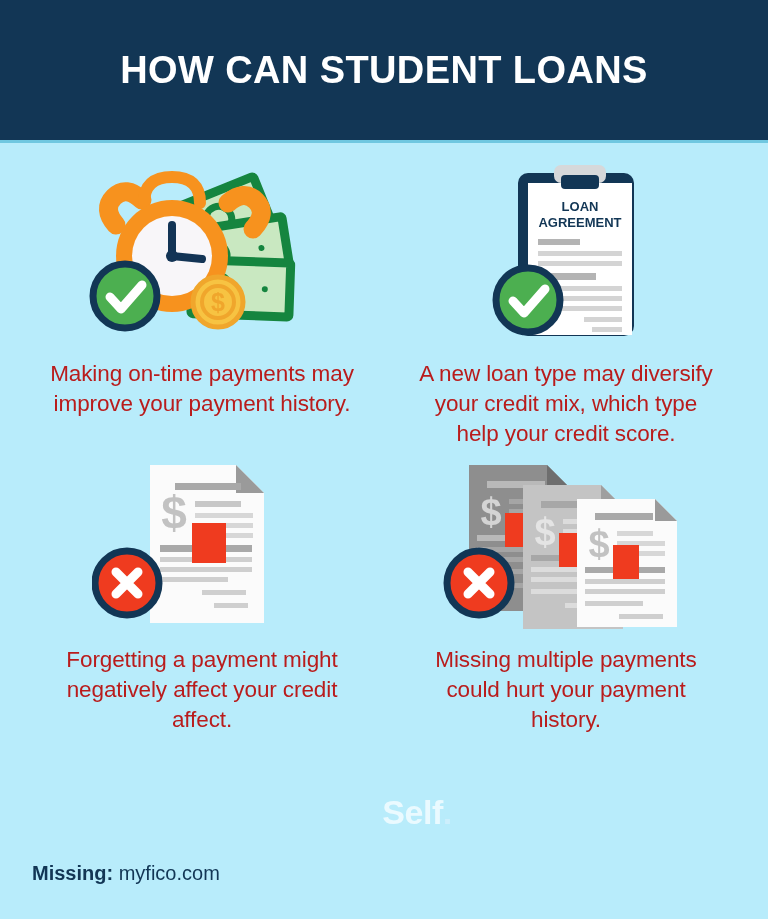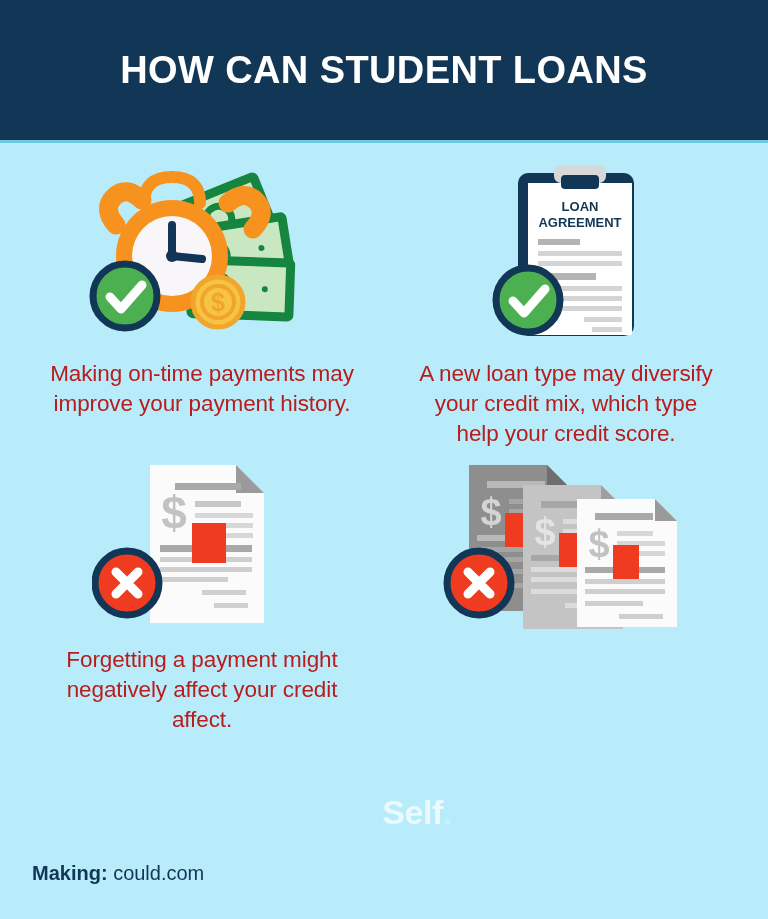--- a/index.html
+++ b/index.html
@@ -296,22 +296,23 @@
             <rect x="188" y="157" width="44" height="5" fill="#cfcfcf"></rect>
             <rect x="182" y="88" width="26" height="34" fill="#ef3b1f"></rect>
           </g>
 
           <g>
             <circle cx="48" cy="126" r="32" fill="#ef3b1f" stroke="#123655" stroke-width="7"></circle>
             <path d="M37 115 l22 22 M59 115 l-22 22" stroke="#ffffff" stroke-width="9" stroke-linecap="round"></path>
           </g>
         </svg>
       </div>
+      <div class="caption">Missing multiple payments could hurt your payment history.</div>
     </div>
 
   </div>
 
   <div class="footer">
     <div class="self-logo"><span>Self</span><span class="dot">.</span></div>
-    <div class="source"><b>Making:</b> <span class="val">could.com</span></div>
+    <div class="source"><b>Missing:</b> <span class="val">myfico.com</span></div>
   </div>
 
 </div>
 
 </body></html>

